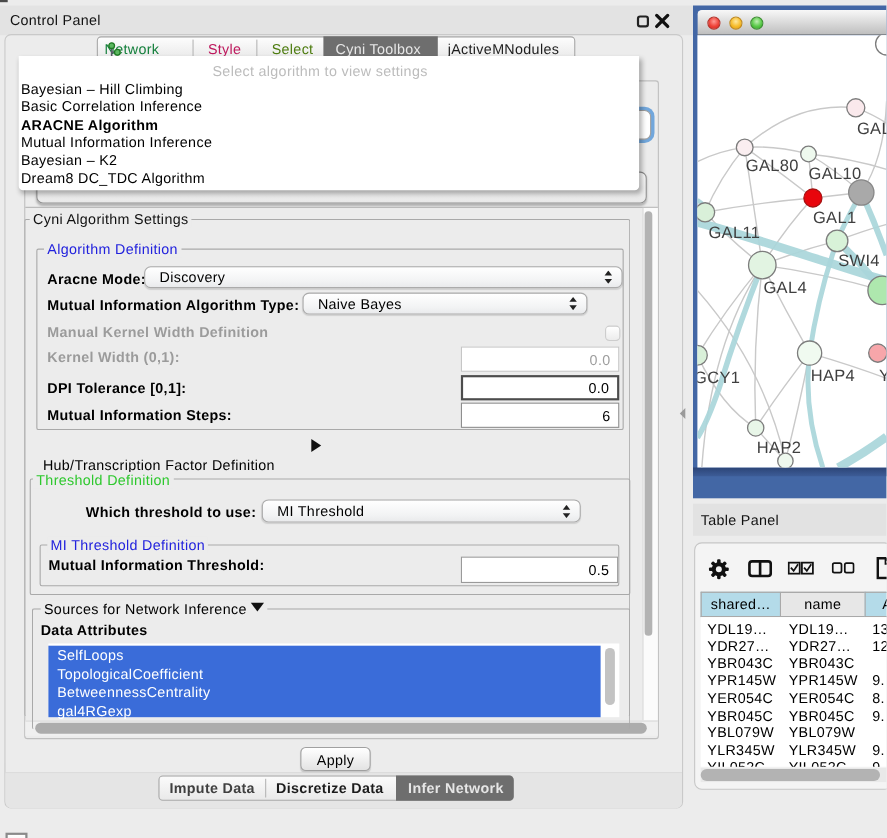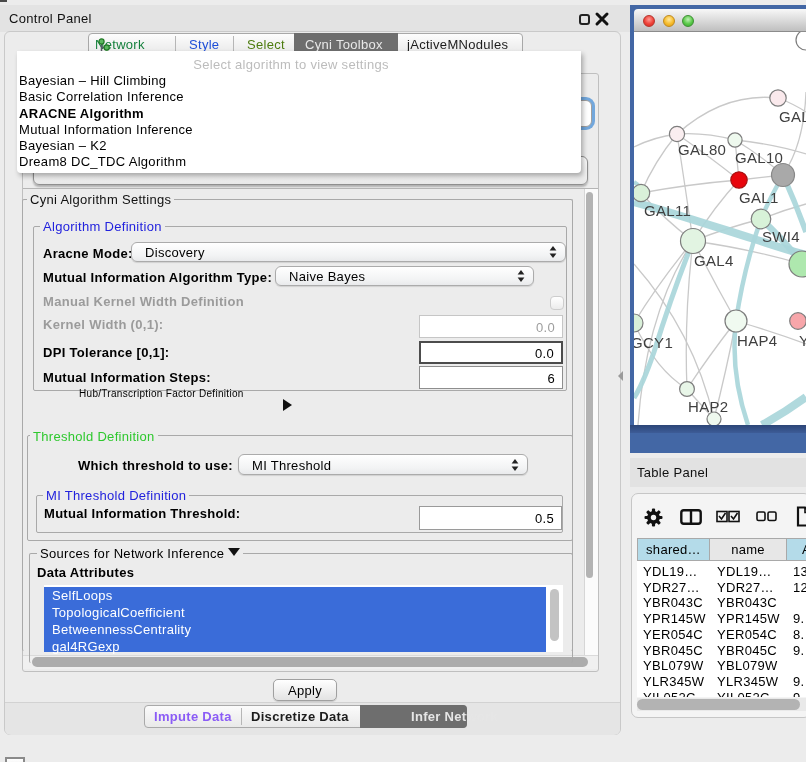--- a/index.html
+++ b/index.html
@@ -29,21 +29,21 @@
     <path d="M3 3 L13 13 M13 3 L3 13" stroke="#111" stroke-width="3" stroke-linecap="round"></path>
   </svg>
 
 <div class="abs" style="left:4px;top:31px;width:617px;height:704px;border:1px solid #c9c9c9;border-radius:6px;"></div>
 
 <div class="abs" style="left:88px;top:33px;width:435px;height:23px;border:1px solid #a8a8a8;border-radius:4px;background:linear-gradient(#fdfdfd,#e7e7e7);"></div>
 <div class="abs" style="left:294px;top:33px;width:104px;height:23px;background:#6e6e6e;"></div>
 <div class="abs" style="left:175px;top:36px;width:1px;height:17px;background:#b6b6b6;"></div>
 <div class="abs" style="left:233px;top:36px;width:1px;height:17px;background:#b6b6b6;"></div>
 <div class="abs" style="left:95px;top:33px;height:23px;line-height:23px;font-size:13px;color:#15803d;">Network</div>
-<div class="abs" style="left:189px;top:33px;height:23px;line-height:23px;font-size:13px;color:#1d4ed8;">Style</div>
+<div class="abs" style="left:189px;top:33px;height:23px;line-height:23px;font-size:13px;color:#be185d;">Style</div>
 <div class="abs" style="left:247px;top:33px;height:23px;line-height:23px;font-size:13px;color:#4d7c0f;">Select</div>
 <div class="abs" style="left:305px;top:33px;height:23px;line-height:23px;font-size:13px;color:#e8e8e8;">Cyni Toolbox</div>
 <div class="abs" style="left:407px;top:33px;height:23px;line-height:23px;font-size:13px;color:#1c1c1c;">jActiveMNodules</div>
 <svg class="abs" style="left:96px;top:38px;" width="14" height="17" viewBox="0 0 14 17">
   <path d="M5.5,4 L5.5,15.5 L10,15.5 M5.5,9.5 L10,9.5" stroke="#5a5c68" stroke-width="1.5" fill="none"></path>
   <circle cx="5.5" cy="3.5" r="2.6" fill="#5cb860" stroke="#1f7a24" stroke-width="1.2"></circle>
   <circle cx="10.7" cy="9.5" r="2.6" fill="#5cb860" stroke="#1f7a24" stroke-width="1.2"></circle>
   <circle cx="10.7" cy="15.5" r="2.4" fill="#5cb860" stroke="#1f7a24" stroke-width="1.2"></circle>
 </svg>
 
@@ -95,21 +95,21 @@
 <div class="lbl" style="left:43px;top:345px;">DPI Tolerance [0,1]:</div>
 <div class="inp" style="left:419px;top:341px;width:144px;height:23px;border:2px solid #4c4c4c;">
     <span>0.0</span>
   </div>
 
 <div class="lbl" style="left:43px;top:370px;">Mutual Information Steps:</div>
 <div class="inp" style="left:419px;top:366px;width:144px;height:23px;border:1px solid #8e8e8e;">
     <span>6</span>
   </div>
 
-<div class="abs" style="left:39px;top:388px;font-size:10px;margin-left:40px;">Hub/Transcription Factor Definition</div>
+<div class="abs" style="left:39px;top:415px;font-size:13px;">Hub/Transcription Factor Definition</div>
 <div class="abs" style="left:283px;top:399px;width:0;height:0;border-left:9px solid #111;border-top:6.5px solid transparent;border-bottom:6.5px solid transparent;"></div>
 
 <div class="grp" style="left:27px;top:435px;width:546px;height:106px;"></div>
 <div class="gtitle" style="left:30px;top:429px;color:#2ec82e;">Threshold Definition</div>
 
 <div class="lbl" style="left:78px;top:458px;">Which threshold to use:</div>
 <div class="combo" style="left:238px;top:454px;width:290px;height:21px;">
     <span class="ct">MI Threshold</span>
   <svg class="carr" viewBox="0 0 8 12">
       <path d="M4 0 L7.4 4.4 L0.6 4.4 Z" fill="#222"></path>
@@ -134,23 +134,23 @@
 <div class="abs" style="left:52px;top:587px;color:#fff;font-size:13px;line-height:17px;">SelfLoops<br>TopologicalCoefficient<br>BetweennessCentrality<br>gal4RGexp</div>
 <div class="abs" style="left:550px;top:589px;width:9px;height:52px;background:#c3c3c3;border-radius:4.5px;"></div>
 
 <div class="abs" style="left:273px;top:679px;width:64px;height:22px;border:1px solid #a0a0a0;border-radius:5px;background:linear-gradient(#ffffff,#e3e3e3);box-shadow:0 1px 1px rgba(0,0,0,0.15);text-align:center;line-height:21px;font-size:13px;">Apply</div>
 
 <div class="abs" style="left:5px;top:702px;width:615px;height:33px;background:#e5e5e5;border-top:1px solid #d2d2d2;border-radius:0 0 6px 6px;"></div>
 
 <div class="abs" style="left:144px;top:705px;width:323px;height:23px;border:1px solid #a9a9a9;border-radius:4px;background:linear-gradient(#fbfbfb,#e9e9e9);"></div>
 <div class="abs" style="left:360px;top:705px;width:107px;height:23px;background:#6e6e6e;border-radius:0 4px 4px 0;"></div>
 <div class="abs" style="left:241px;top:708px;width:1px;height:17px;background:#b6b6b6;"></div>
-<div class="abs" style="left:154px;top:705px;height:23px;line-height:23px;font-size:13px;font-weight:bold;color:#8b5cf6;">Impute Data</div>
+<div class="abs" style="left:154px;top:705px;height:23px;line-height:23px;font-size:13px;font-weight:bold;color:#404040;">Impute Data</div>
 <div class="abs" style="left:251px;top:705px;height:23px;line-height:23px;font-size:13px;font-weight:bold;color:#1c1c1c;">Discretize Data</div>
-<div class="abs" style="left:371px;top:705px;height:23px;line-height:23px;font-size:13px;font-weight:bold;color:#e6e6e6;margin-left:40px;">Infer Network</div>
+<div class="abs" style="left:371px;top:705px;height:23px;line-height:23px;font-size:13px;font-weight:bold;color:#e6e6e6;">Infer Network</div>
 
 <div class="abs" style="left:5px;top:757px;width:20px;height:12px;border:2px solid #8a8a8a;background:linear-gradient(#ffffff,#ededed);"></div>
 
 <div class="abs" style="left:630px;top:5px;width:176px;height:448px;background:#4367a5;"></div>
 <div class="abs" style="left:630px;top:425px;width:176px;height:8px;background:linear-gradient(#2c4577,#3d5c97);"></div>
 <div class="abs" style="left:634px;top:9px;width:172px;height:23px;background:linear-gradient(#f8f8f8,#bfbfbf);border-bottom:1px solid #8c8c8c;border-radius:4px 0 0 0;"></div>
 <div class="abs" style="left:643px;top:15px;width:12px;height:12px;border-radius:50%;background:radial-gradient(circle at 50% 35%, #ff9a94 0%, #ee4238 55%, #d6281e 100%);border:1px solid #b5342c;"></div>
 <div class="abs" style="left:663px;top:15px;width:12px;height:12px;border-radius:50%;background:radial-gradient(circle at 50% 35%, #ffe9a0 0%, #f6bc2b 55%, #e09a12 100%);border:1px solid #c08a1e;"></div>
 <div class="abs" style="left:682px;top:15px;width:12px;height:12px;border-radius:50%;background:radial-gradient(circle at 50% 35%, #c0f0b4 0%, #59c948 55%, #37a52c 100%);border:1px solid #3e8f34;"></div>
 

